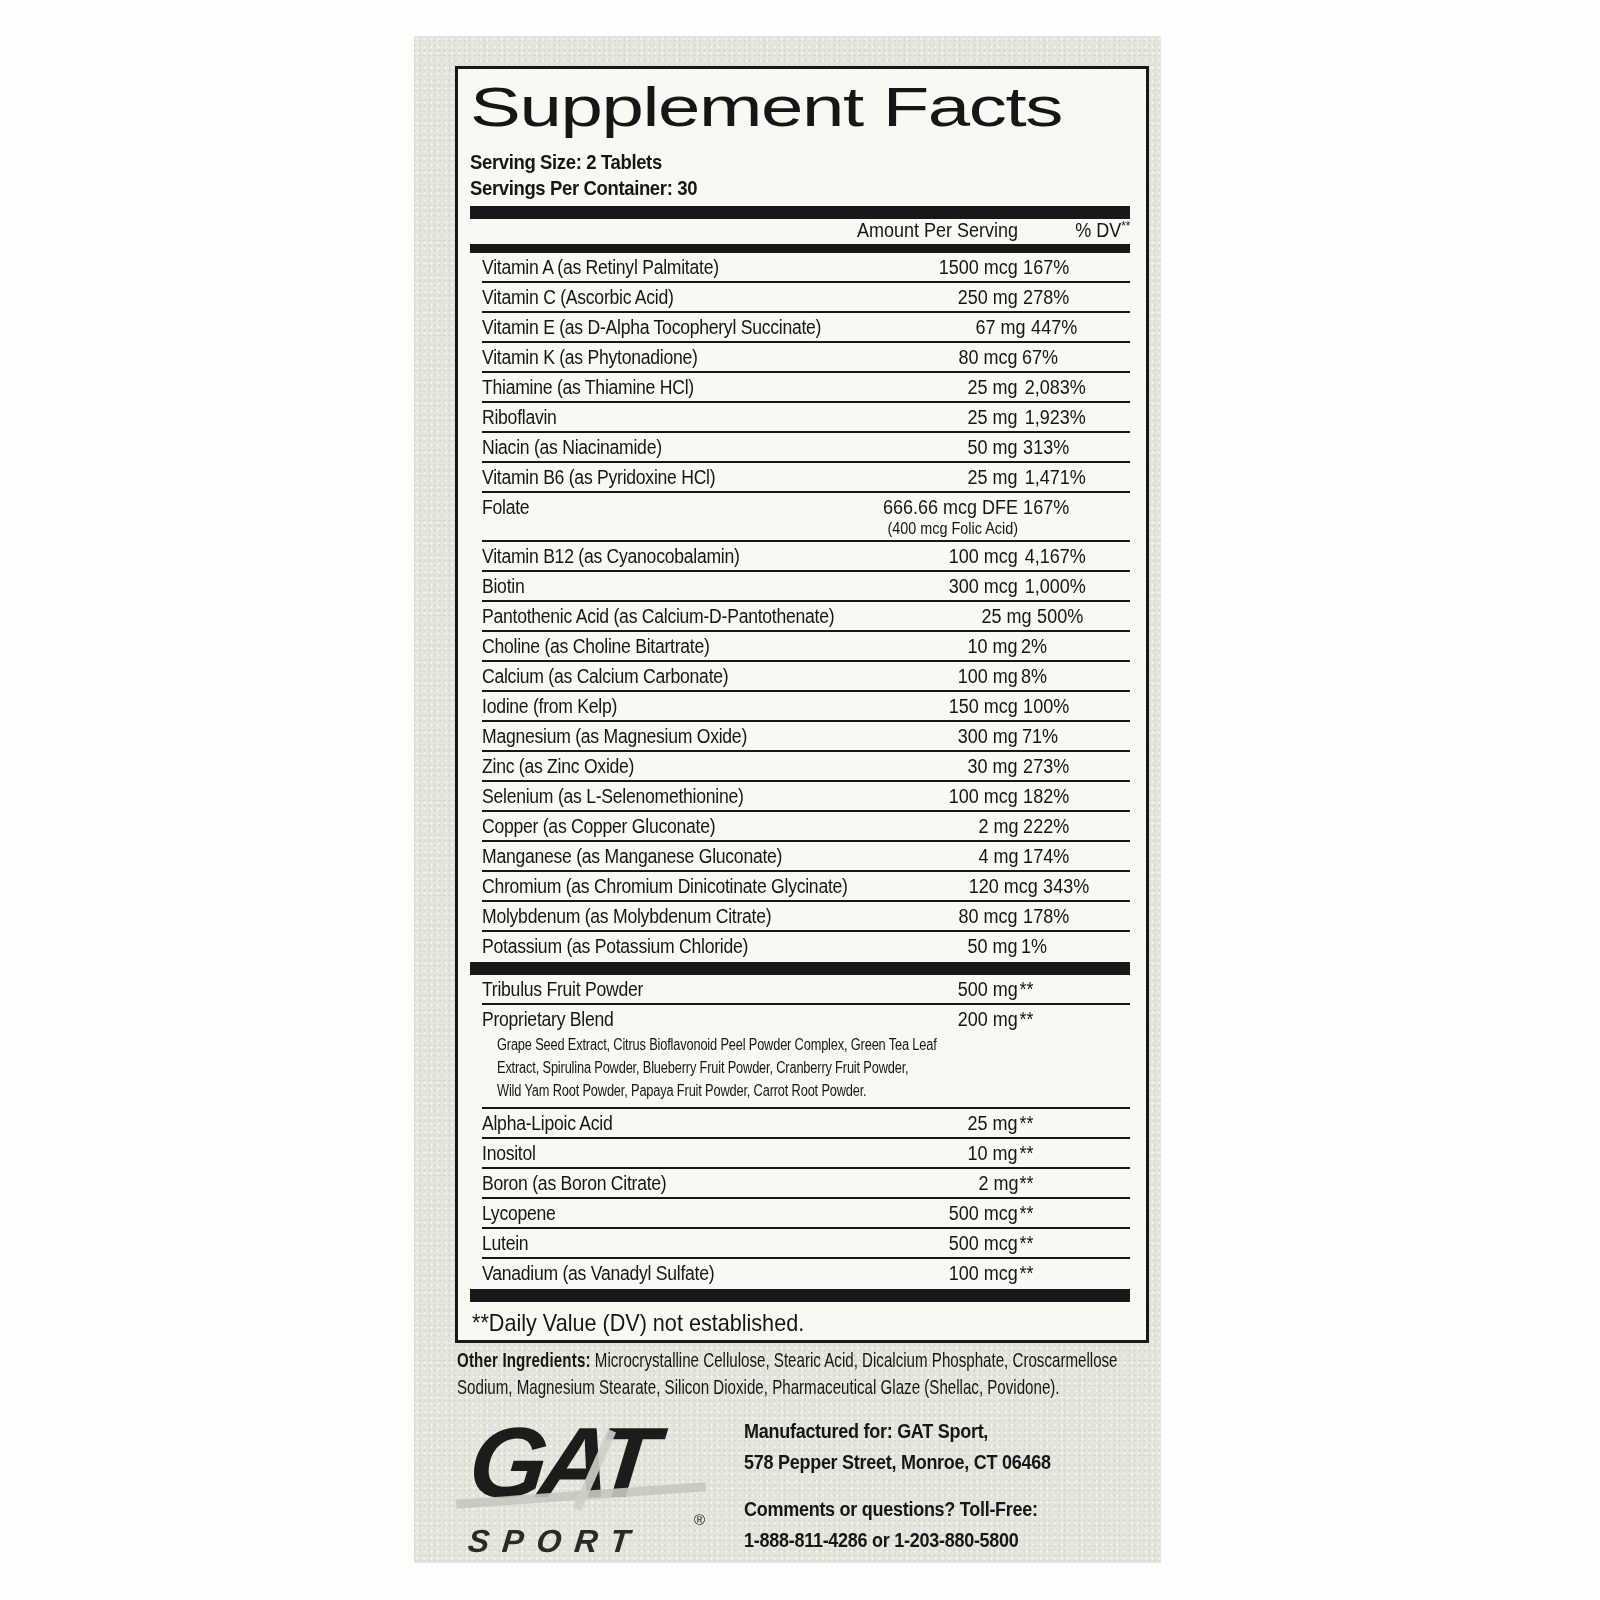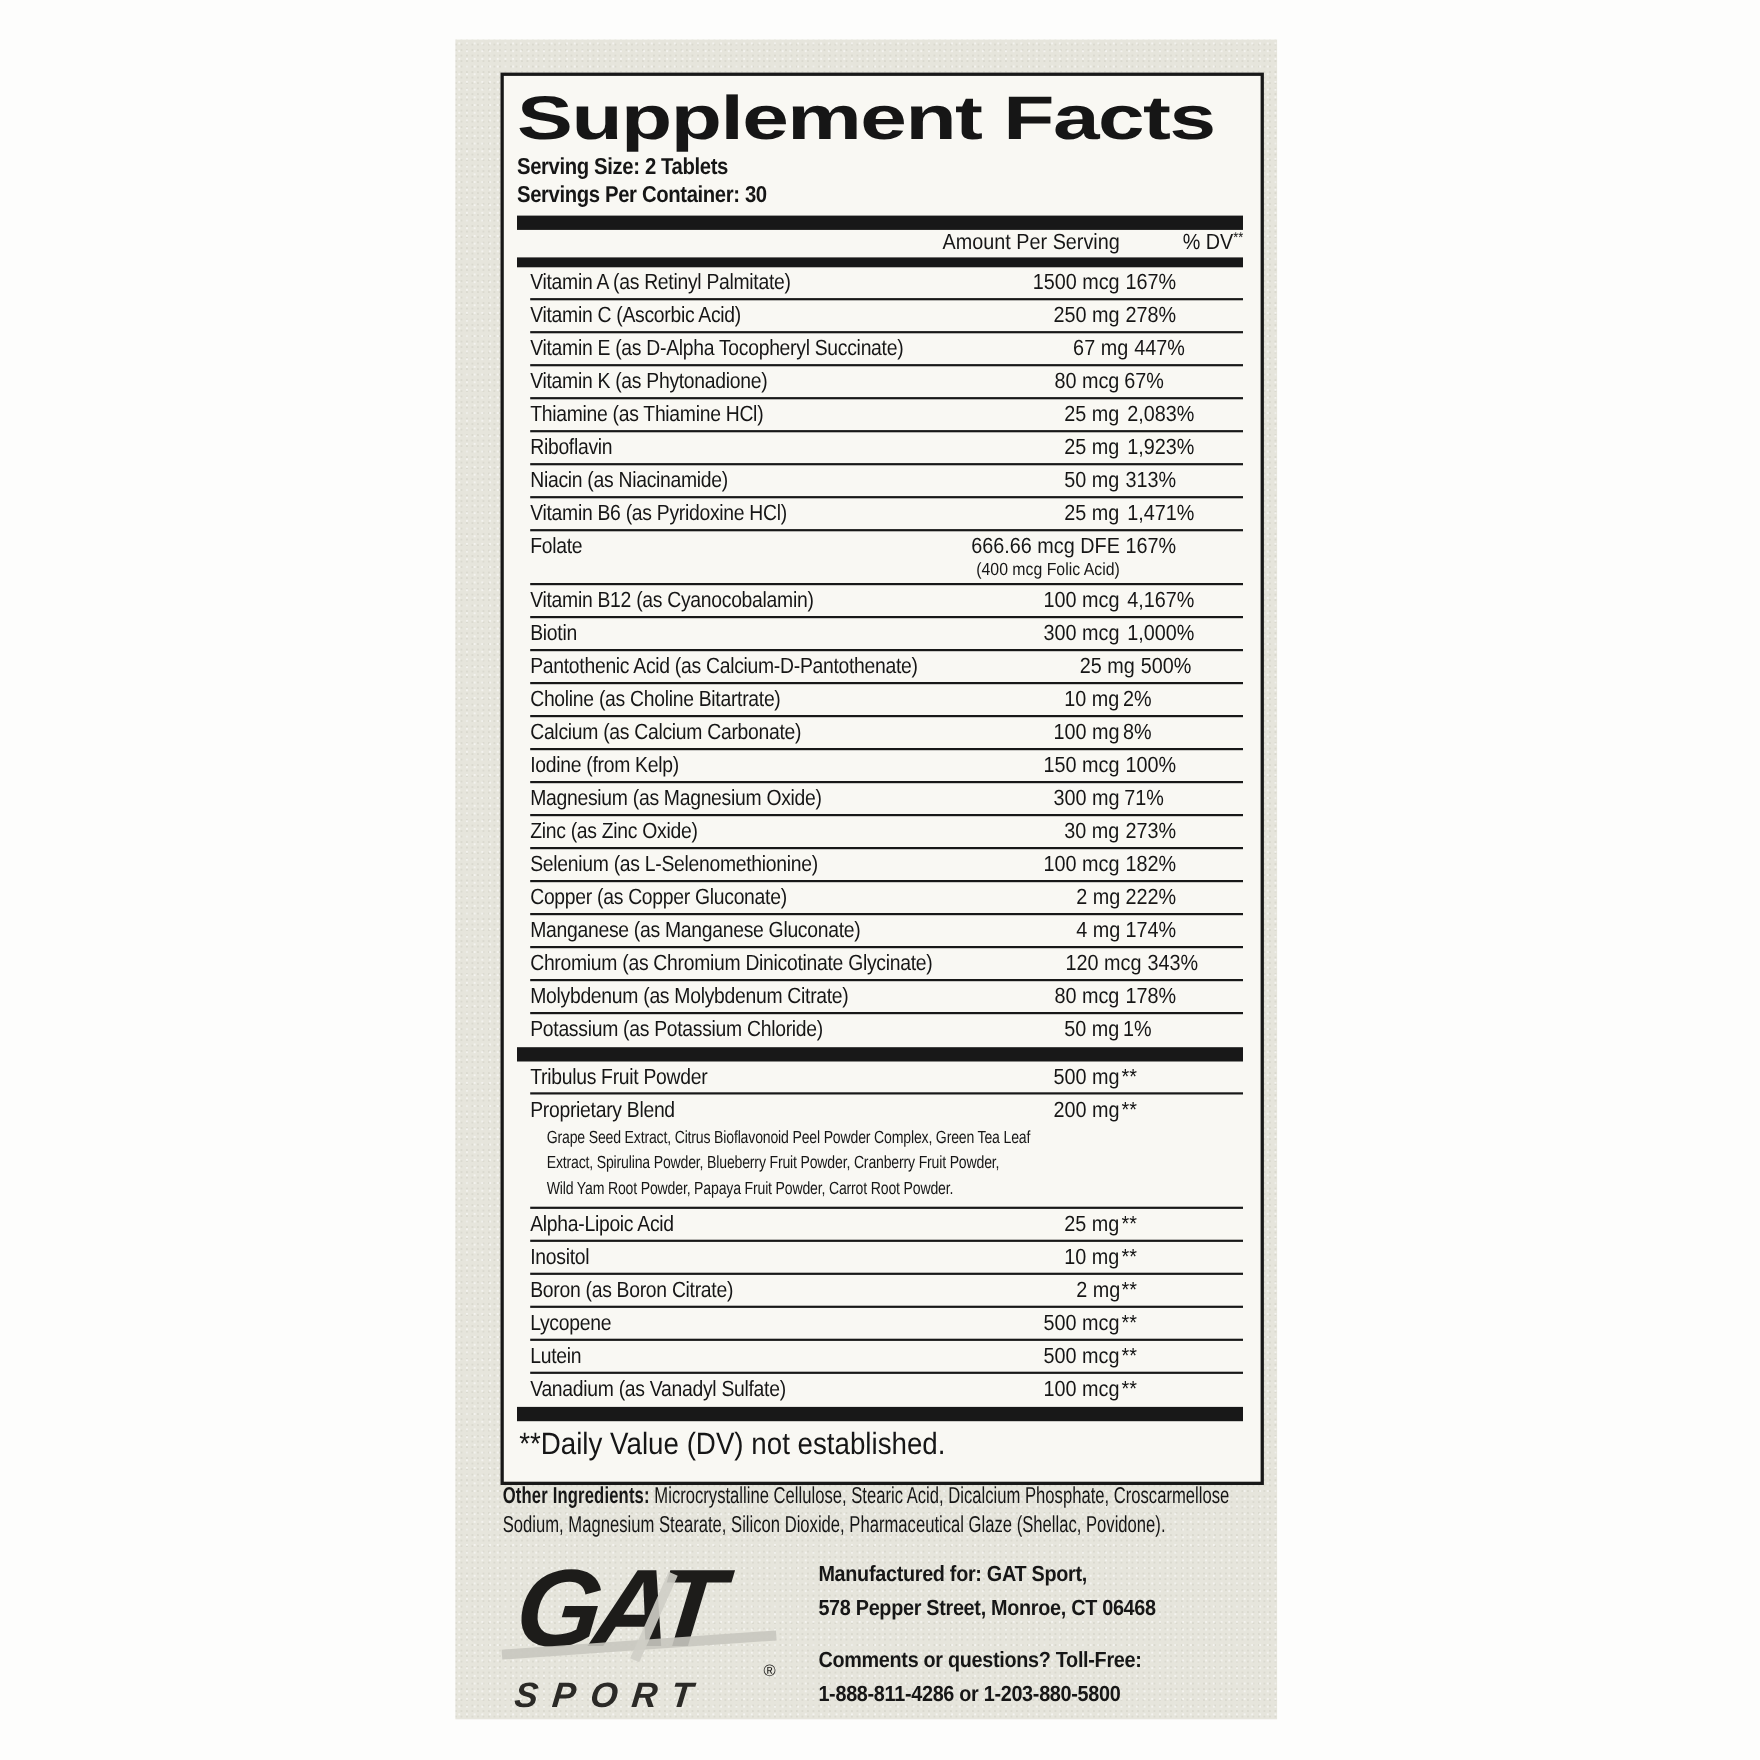--- a/index.html
+++ b/index.html
@@ -22,21 +22,21 @@
   }
   
   .panel{
     position:absolute;left:41px;top:30px;width:694px;
     box-sizing:border-box;border:3px solid #181818;background:#f9f8f3;
     padding:6px 16px 0 12px;
   }
   .cx{display:inline-block;white-space:nowrap;transform-origin:0 50%;}
   .cx-r{display:inline-block;white-space:nowrap;transform-origin:100% 50%;}
   .title{
-    font-size:56px;font-weight:bold;line-height:60px;margin:2px 0 2px;
+    font-size:56px;font-weight:normal;line-height:60px;margin:2px 0 12px;
     letter-spacing:-1px;
   }
   .title .cx{transform:scaleX(1.36);}
   .serving-line{font-size:21px;line-height:26px;font-weight:bold;}
   .serving-line .cx{transform:scaleX(.88);letter-spacing:-.4px;}
   .bar{background:#181818;}
   .bar.thick{height:13px;}
   .bar.med{height:9px;}
   .bar.gap-top{margin-top:5px;}
   .colhead{
@@ -58,21 +58,21 @@
   .rname{flex:1;letter-spacing:-.3px;}
   .rname .cx{transform:scaleX(.88);}
   .ramt{width:170px;text-align:right;}
   .rdv{width:112px;text-align:left;}
   .ramt .cx-r,.rdv .cx-r{transform:scaleX(.9);}
   .amt2{font-size:16px;line-height:22px;}
   .sub{
     padding:0 0 5px 15px;font-size:16px;line-height:23px;
   }
   .sub .cx{transform:scaleX(.8);letter-spacing:-.2px;}
-  .footnote{font-size:28px;line-height:24px;padding:9px 0 22px 2px;}
+  .footnote{font-size:24px;line-height:24px;padding:9px 0 5px 2px;}
   .footnote .cx{transform:scaleX(.9);}
   
   .other-ing{
     position:absolute;left:43px;top:1310px;width:960px;
     font-size:21px;line-height:27px;
     transform:scaleX(.72);transform-origin:0 0;
   }
   .other-ing b{letter-spacing:.2px;}
   .footer{
     position:absolute;left:48px;top:1380px;width:690px;

